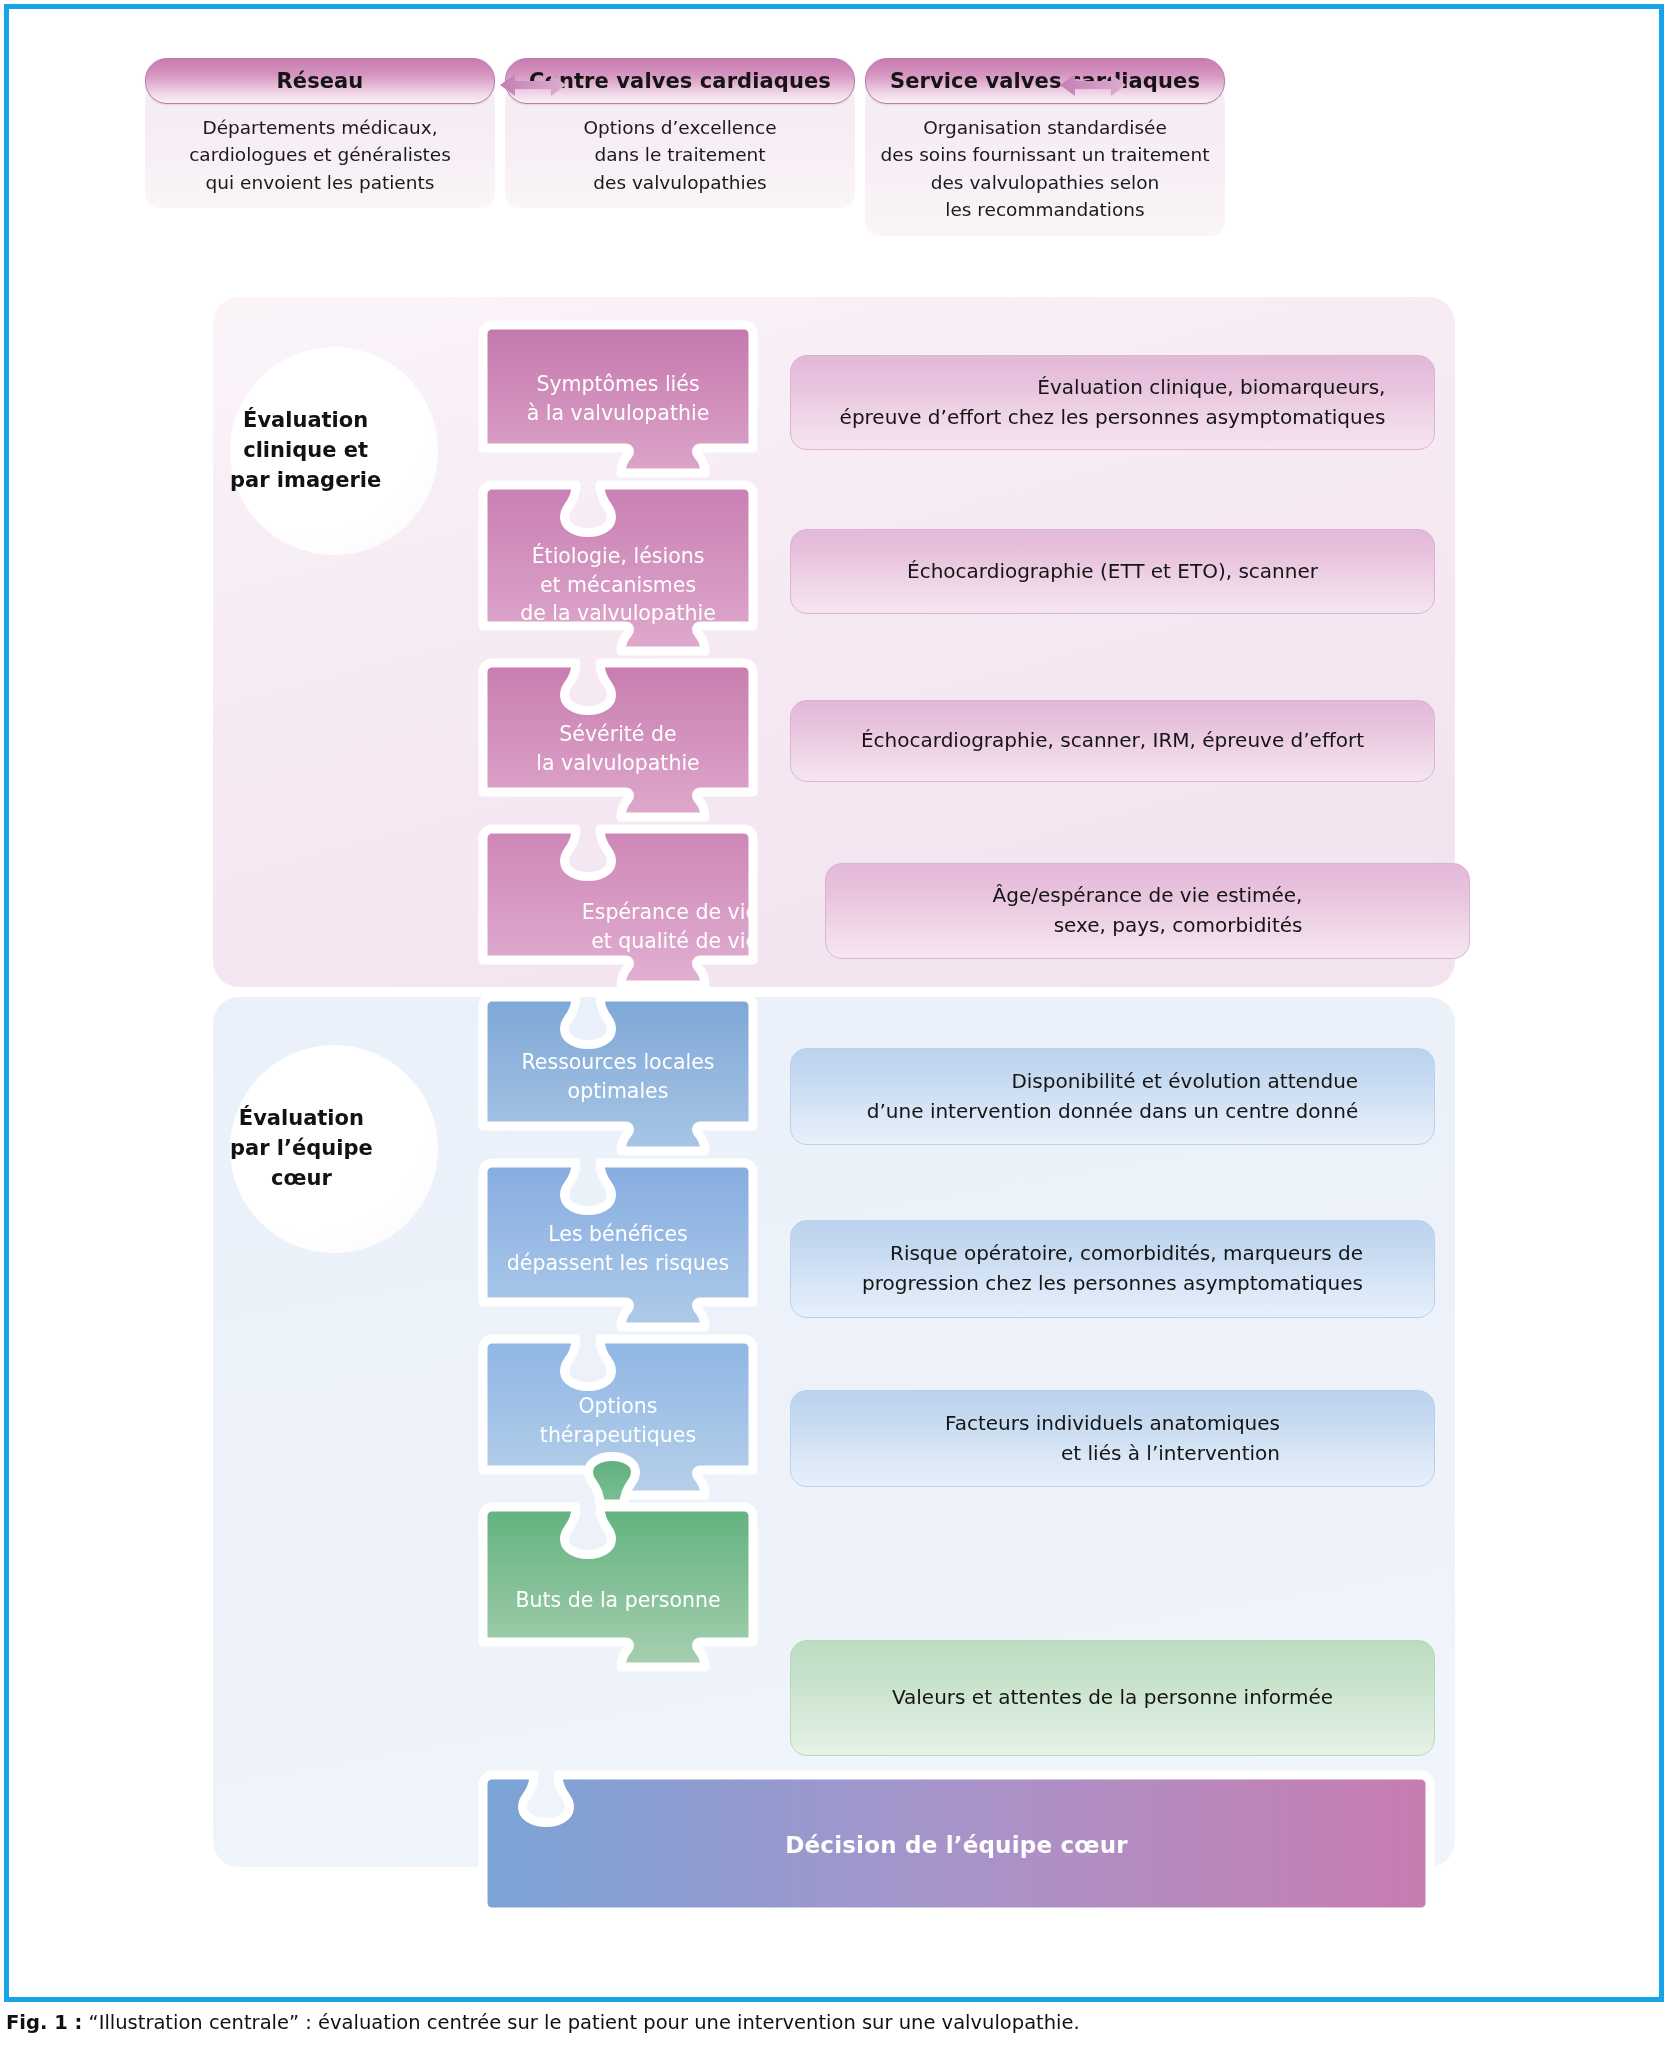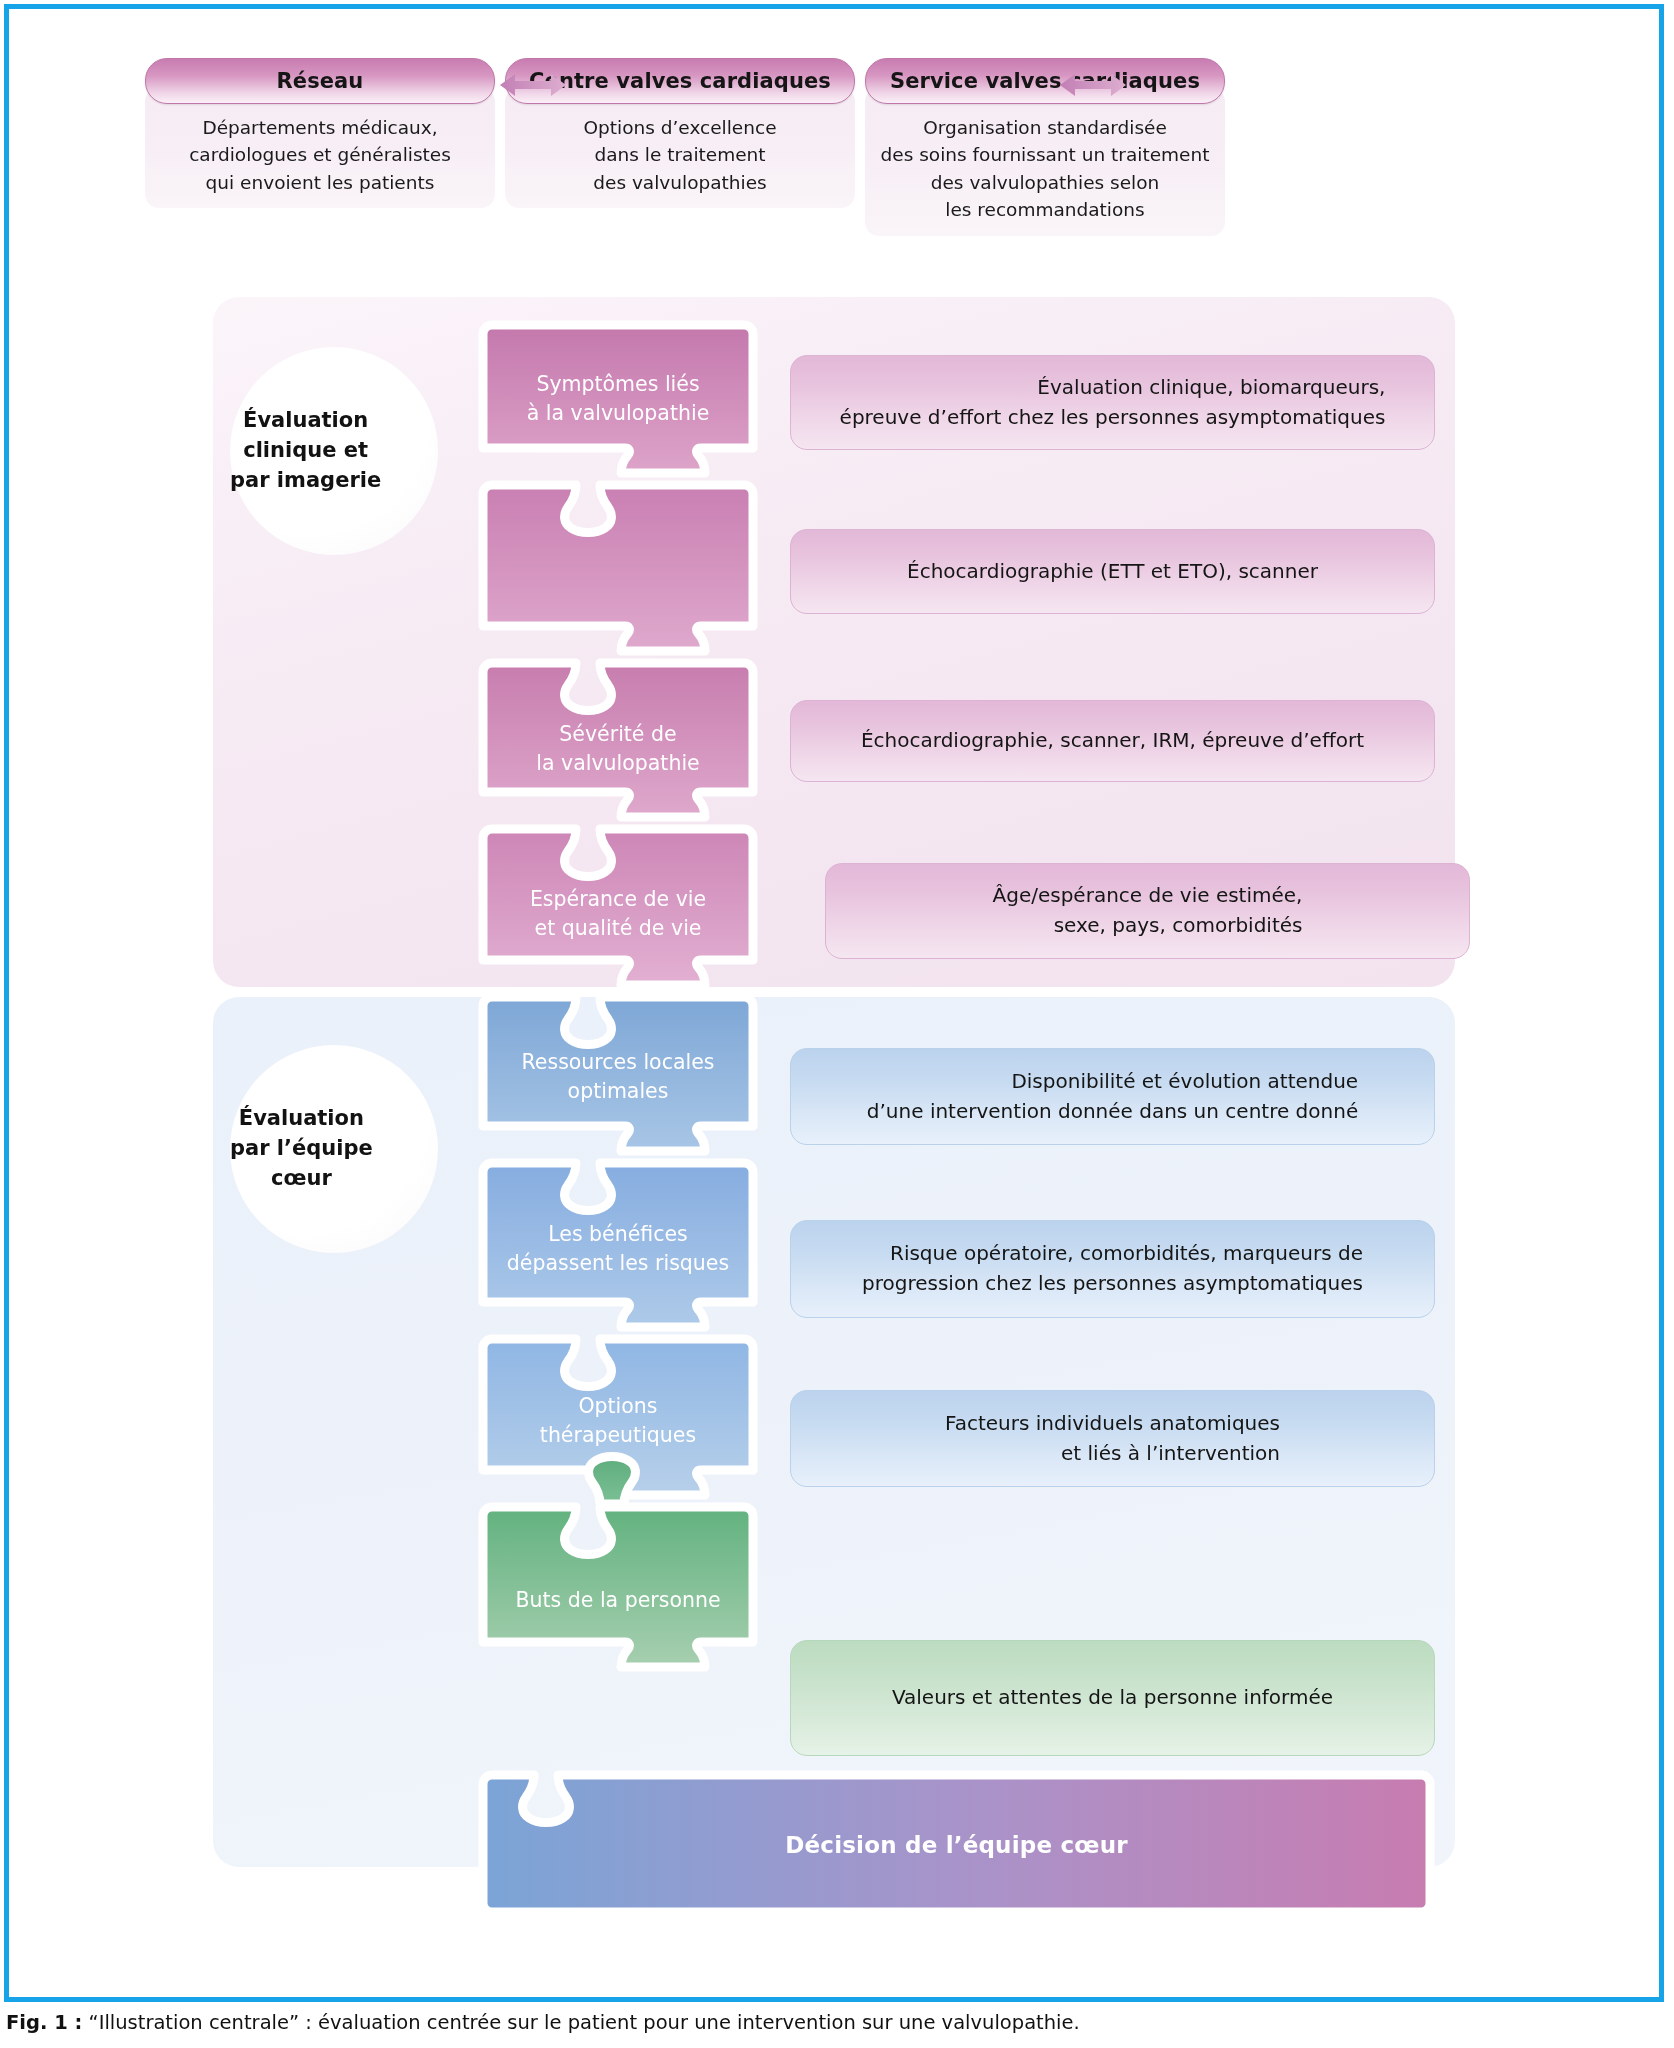--- a/index.html
+++ b/index.html
@@ -332,20 +332,23 @@
           </linearGradient>
         </defs>
         <path fill="url(#p2g)" stroke="#ffffff" stroke-width="9" stroke-linejoin="round" d="M14,5 H98
              c0,8 -2,14 -8,22 c-5,7 -5,16 3,21 c9,6 25,6 34,0 c8,-5 8,-14 3,-21 c-6,-8 -8,-14 -8,-22
              H266 a9,9 0 0 1 9,9 V146
              h-52 c-4,0 -6,3 -3,7 c6,7 7,12 7,18
              c0,0 -22,0 -42,0 c-20,0 -42,0 -42,0
              c0,-6 1,-11 7,-18 c3,-4 1,-7 -3,-7
              H5 V14 a9,9 0 0 1 9,-9 Z"></path>
       </svg>
+      <div class="piece-label" style="top:62px;">Étiologie, lésions
+et mécanismes
+de la valvulopathie</div>
     </div>
 
     <div class="piece">
       <svg width="280" height="168" viewBox="0 0 280 168">
         <defs>
           <linearGradient id="p3g" x1="0" y1="0" x2="0" y2="1">
             <stop offset="0%" stop-color="#c77dae"></stop>
               <stop offset="100%" stop-color="#dfa8cc"></stop>
           </linearGradient>
         </defs>
@@ -370,21 +373,21 @@
           </linearGradient>
         </defs>
         <path fill="url(#p4g)" stroke="#ffffff" stroke-width="9" stroke-linejoin="round" d="M14,5 H98
              c0,8 -2,14 -8,22 c-5,7 -5,16 3,21 c9,6 25,6 34,0 c8,-5 8,-14 3,-21 c-6,-8 -8,-14 -8,-22
              H266 a9,9 0 0 1 9,9 V136
              h-52 c-4,0 -6,3 -3,7 c6,7 7,12 7,18
              c0,0 -22,0 -42,0 c-20,0 -42,0 -42,0
              c0,-6 1,-11 7,-18 c3,-4 1,-7 -3,-7
              H5 V14 a9,9 0 0 1 9,-9 Z"></path>
       </svg>
-      <div class="piece-label" style="top:61px;">Espérance de vie
+      <div class="piece-label" style="top:74px;text-align:right;">Espérance de vie
 et qualité de vie</div>
     </div>
 
     <div class="piece">
       <svg width="280" height="168" viewBox="0 0 280 168">
         <defs>
           <linearGradient id="p5g" x1="0" y1="0" x2="0" y2="1">
             <stop offset="0%" stop-color="#7ea7d6"></stop>
               <stop offset="100%" stop-color="#a8c6e6"></stop>
           </linearGradient>

